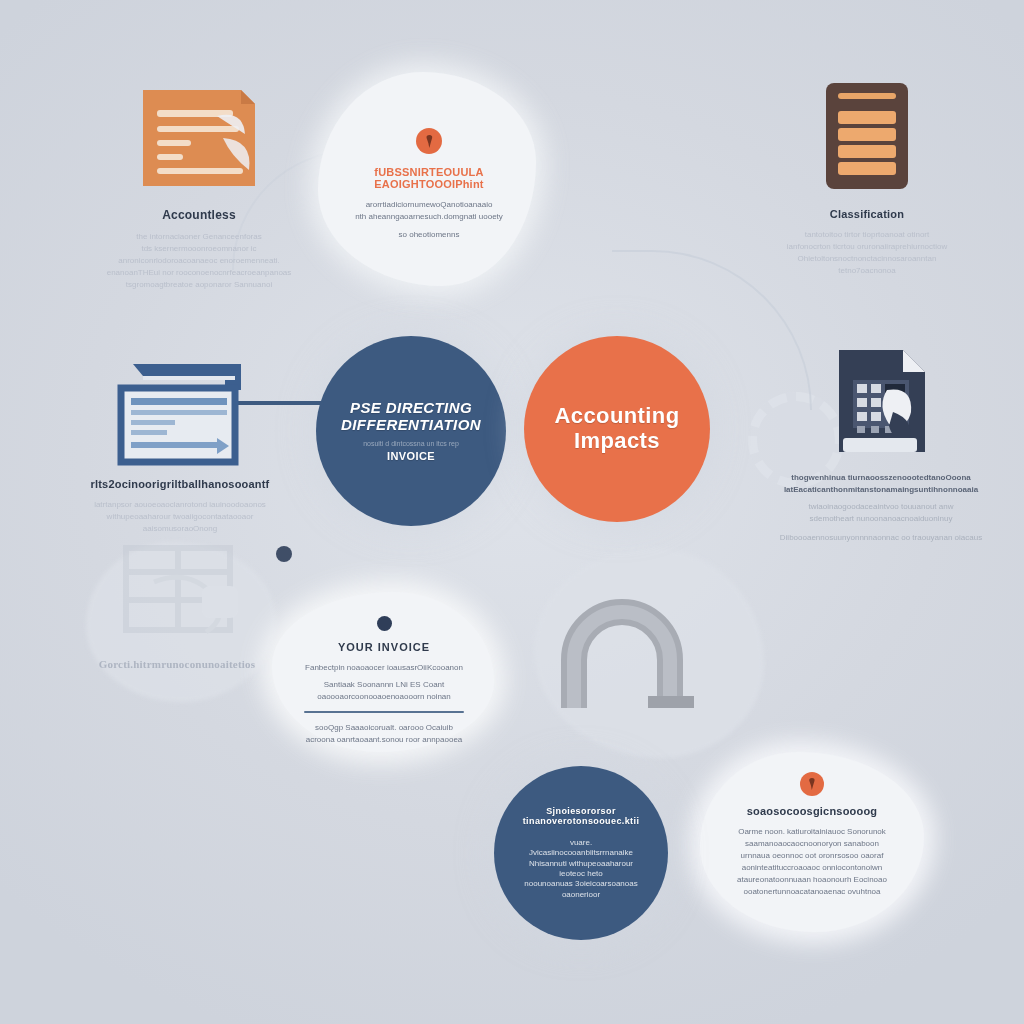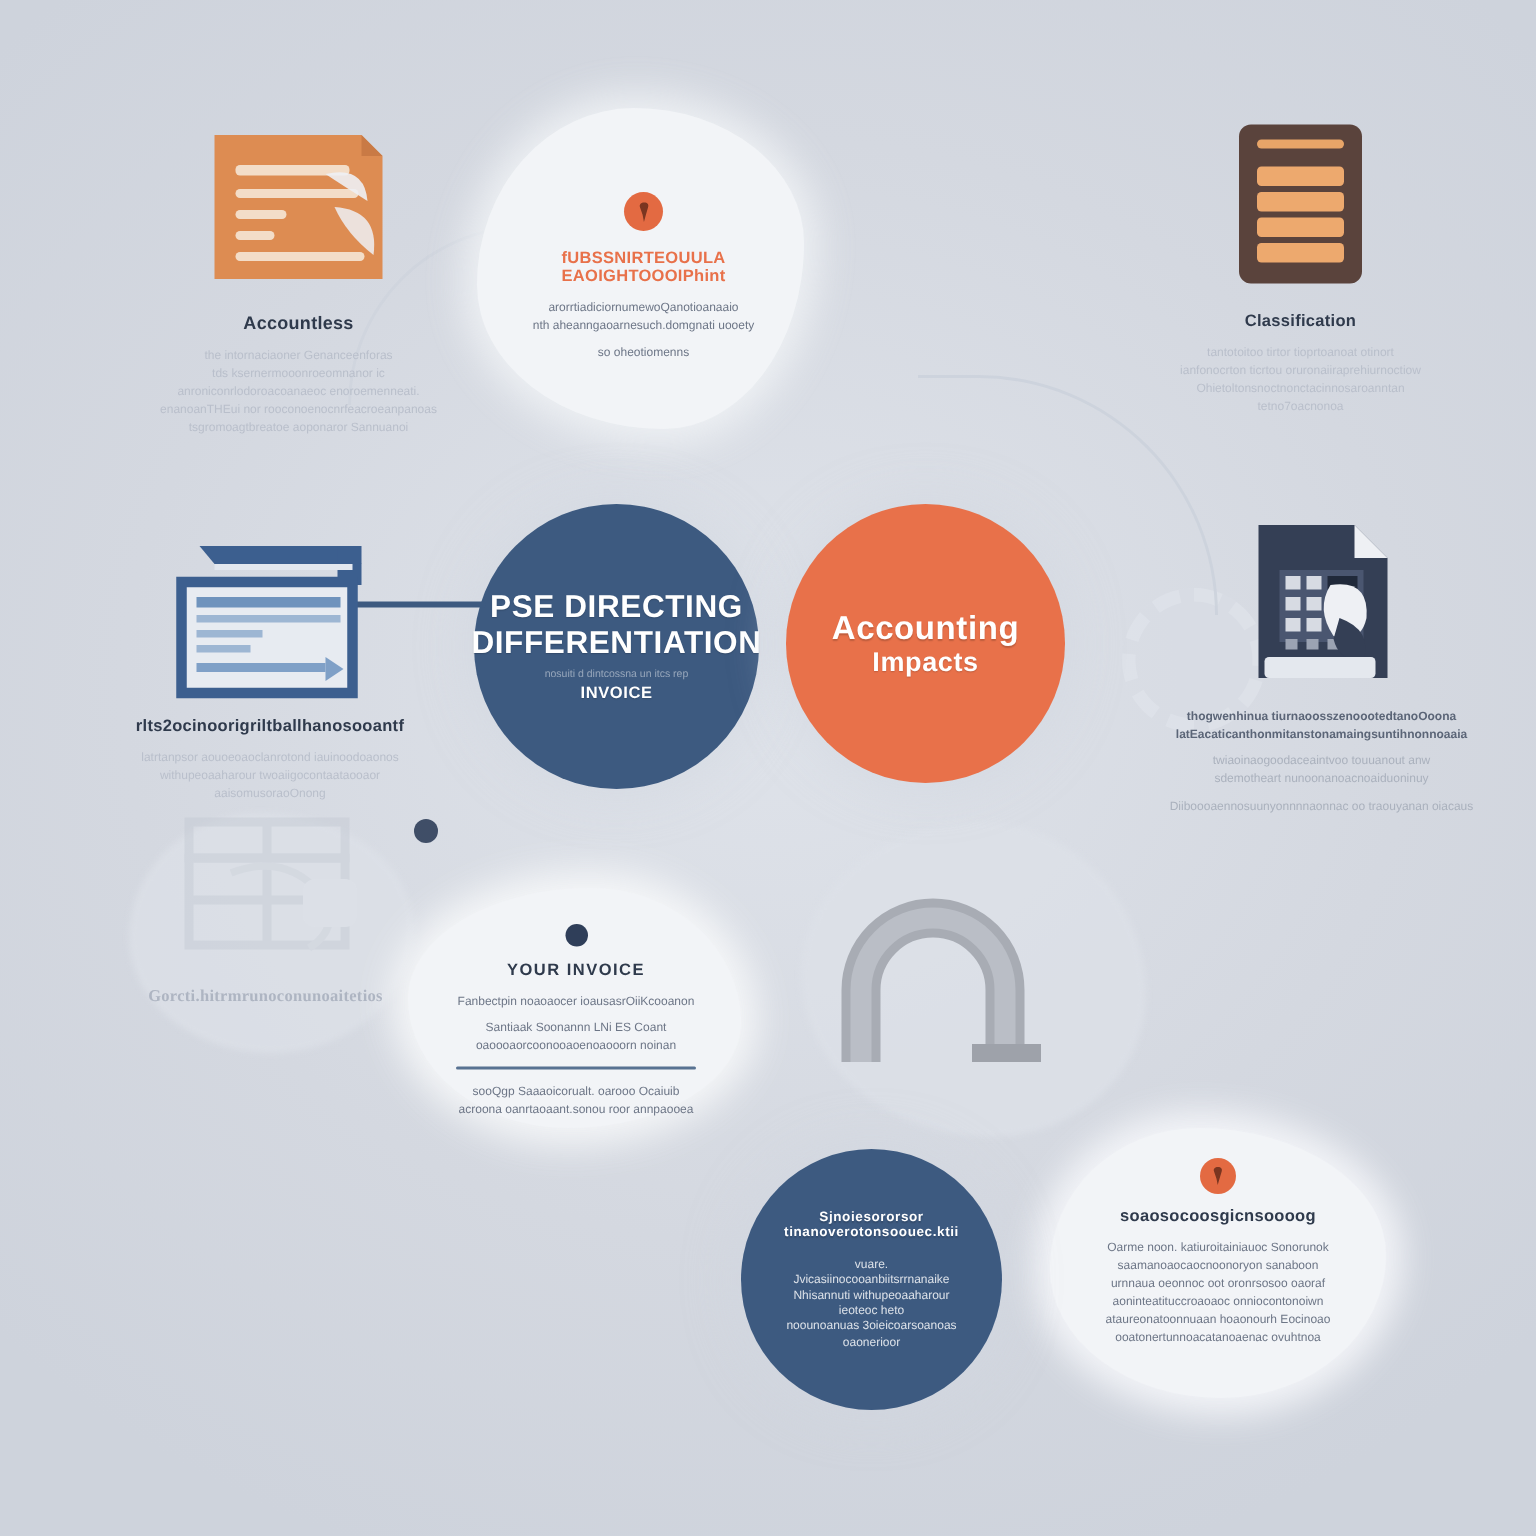--- a/index.html
+++ b/index.html
@@ -141,28 +141,28 @@
 
   <div class="abs deco" style="left:276px; top:546px; width:16px; height:16px; border-radius:50%; background:#2f3e59; opacity:.9;"></div>
 
   <div class="abs cloud cloud-a" style="left:318px; top:72px; width:218px; height:214px;"></div>
 
   <div class="abs cloud cloud-b" style="left:272px; top:592px; width:222px; height:160px;"></div>
 
   <div class="abs cloud cloud-c" style="left:700px; top:752px; width:224px; height:180px;"></div>
 
   <div class="abs circle navy" style="left:316px; top:336px; width:190px; height:190px;">
-    <div class="circle-title" style="font-size:21px;">PSE DIRECTING DIFFERENTIATION</div>
+    <div class="circle-title" style="font-size:15px;font-style:italic;">PSE DIRECTING DIFFERENTIATION</div>
     <div class="circle-sub" style="font-size:7px; opacity:.55;">nosuiti d dintcossna un itcs rep</div>
     <div class="circle-title" style="font-size:11px; margin-top:2px;">INVOICE</div>
   </div>
 
   <div class="abs circle orange" style="left:524px; top:336px; width:186px; height:186px;">
     <div class="circle-title" style="font-size:22px;">Accounting</div>
-    <div class="circle-title" style="font-size:18px;">Impacts</div>
+    <div class="circle-title" style="font-size:22px;">Impacts</div>
   </div>
 
   <div class="abs" style="left:212px; top:392px; width:112px; height:22px; display:flex; align-items:center;">
     <div class="arrow-head"></div>
     <div class="arrow-line" style="flex:1;"></div>
   </div>
 
   <div class="abs" style="left:556px; top:588px; width:150px; height:140px;">
     <svg width="150" height="140" viewBox="0 0 150 140">
       <path d="M18 120 L18 72 A48 48 0 0 1 114 72 L114 112" fill="none" stroke="#a8acb4" stroke-width="26" stroke-linecap="butt"></path>

